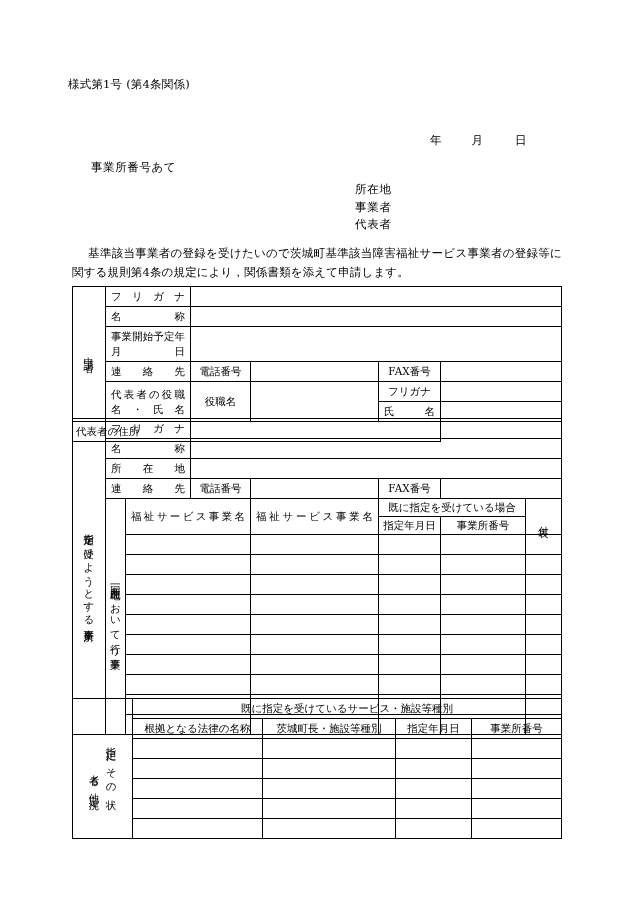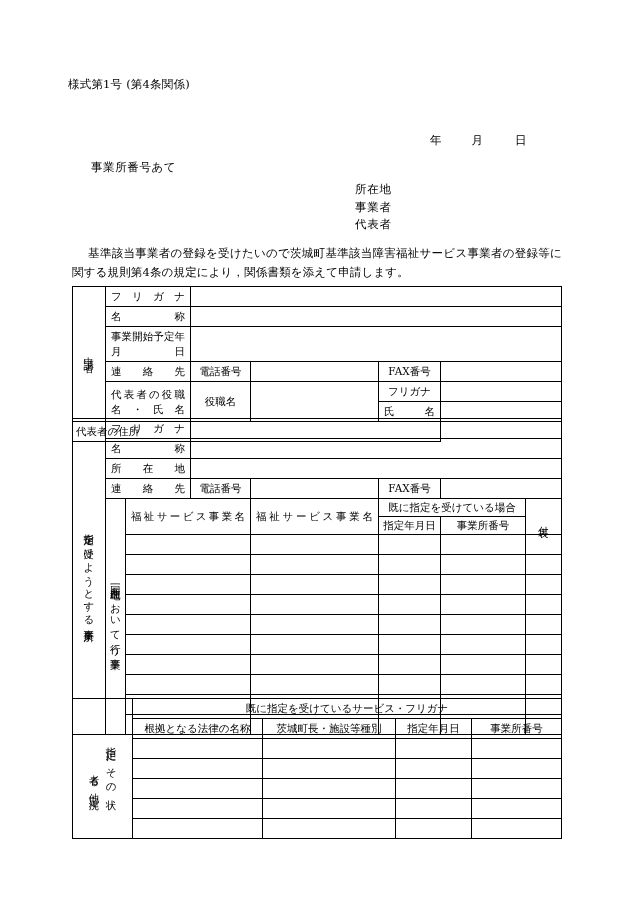--- a/index.html
+++ b/index.html
@@ -403,21 +403,21 @@
       <col style="width:133px">
       <col style="width:76px">
       <col style="width:90px">
     </colgroup>
     <tbody>
       <tr>
         <td class="vcell" rowspan="7">
           <span class="vert-block">者る他定況</span><span class="vert-block">指定にその状</span>
         </td>
         <td colspan="4">
-            <span class="lbl-c">既に指定を受けているサービス・フリガナ</span>
+            <span class="lbl-c">既に指定を受けているサービス・施設等種別</span>
           </td>
       </tr>
       <tr>
         <td>
             <span class="lbl-c">根拠となる法律の名称</span>
           </td>
         <td>
             <span class="lbl-c">茨城町長・施設等種別</span>
           </td>
         <td>

